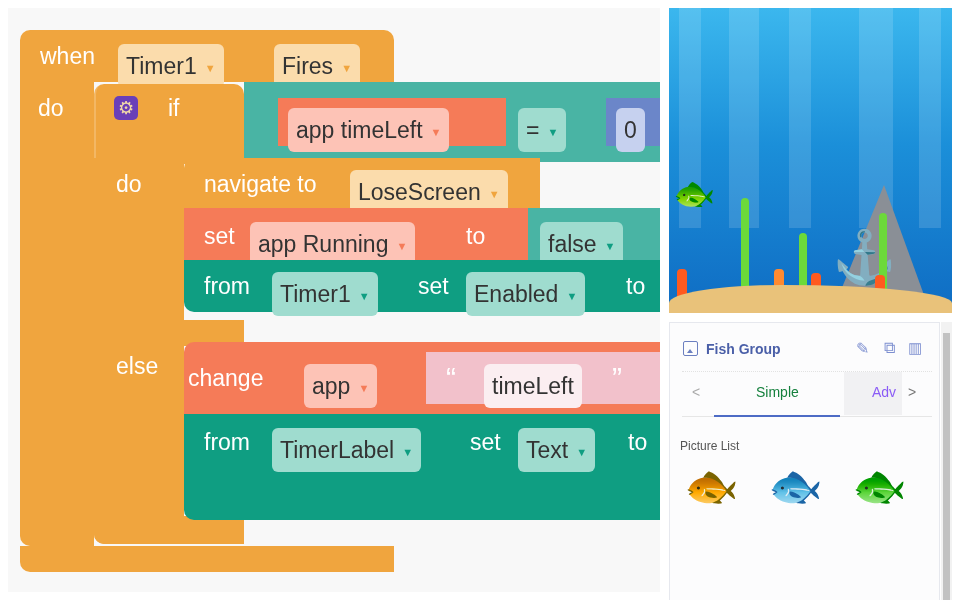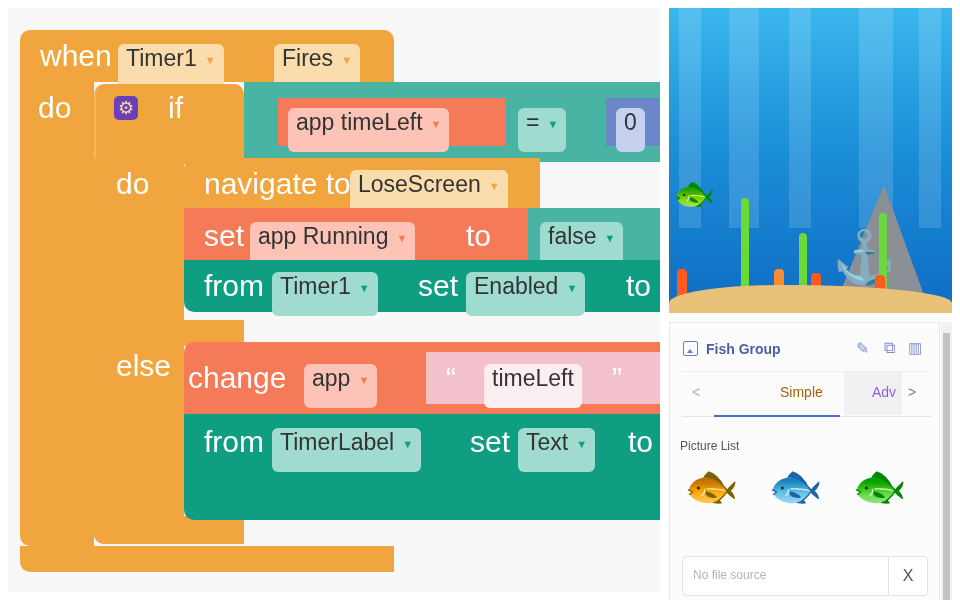--- a/index.html
+++ b/index.html
@@ -5,22 +5,22 @@
   html,body{margin:0;padding:0;}
   body{width:960px;height:600px;background:#ffffff;position:relative;overflow:hidden;font-family:"Liberation Sans",sans-serif;}
   .workspace{position:absolute;left:8px;top:8px;width:652px;height:584px;background:#f8f8f8;overflow:hidden;}
   .blk{position:absolute;box-sizing:border-box;}
   .orange{background:#f0a53e;}
   .red{background:#f57b58;}
   .teal{background:#0f9e82;}
   .teal2{background:#49b4a4;}
   .blue{background:#6b86c9;}
   .pink{background:#f2c1cb;}
-  .lbl{position:absolute;color:#fff;font-size:30px;line-height:28px;white-space:nowrap;}
-  .field{position:absolute;height:44px;line-height:28px;border-radius:6px;padding:0 8px;font-size:23px;color:#333;white-space:nowrap;box-sizing:border-box;}
+  .lbl{position:absolute;color:#fff;font-size:23px;line-height:28px;white-space:nowrap;}
+  .field{position:absolute;height:44px;line-height:28px;border-radius:6px;padding:8px 8px;font-size:23px;color:#333;white-space:nowrap;box-sizing:border-box;}
   .f-orange{background:#fbdcac;}
   .f-red{background:#fdc3b6;}
   .f-teal{background:#9fdccf;}
   .f-blue{background:#c6d1ef;}
   .f-white{background:#fbeef1;}
   .caret{font-size:11px;margin-left:8px;vertical-align:middle;}
   .c-orange{color:#f0a53e;} .c-red{color:#f57b58;} .c-teal{color:#0f9e82;}
   .gear{position:absolute;width:24px;height:24px;border-radius:5px;background:#6a3fb8;color:#f0d9a8;font-size:18px;line-height:24px;text-align:center;}
   
   .stage{position:absolute;left:669px;top:8px;width:283px;height:305px;overflow:hidden;
@@ -133,28 +133,24 @@
 
 <div class="panel">
   <div class="pic-icon"></div>
   <div class="ptitle">Fish Group</div>
   <span class="act" style="left:186px;">✎</span>
   <span class="act" style="left:214px;">⧉</span>
   <span class="act" style="left:238px;font-size:15px;">▥</span>
   <div class="tabs">
     <div class="adv-bg"></div>
     <span class="tab" style="left:10px;color:#aaa;">&lt;</span>
-    <span class="tab" style="left:74px;color:#a16207;margin-left:24px;">Simple</span>
+    <span class="tab" style="left:74px;color:#15803d;">Simple</span>
     <span class="tab" style="left:190px;color:#8b5cf6;">Adv</span>
     <span class="tab" style="left:226px;color:#777;">&gt;</span>
     <div class="tab-underline"></div>
   </div>
   <div class="plist">Picture List</div>
   <div class="thumb" style="left:14px;filter:hue-rotate(-150deg) saturate(2);">🐟</div>
   <div class="thumb" style="left:98px;">🐟</div>
   <div class="thumb" style="left:182px;filter:hue-rotate(-90deg) saturate(1.5);">🐟</div>
-  <div class="filebox">
-    <span class="file-ph">No file source</span>
-    <span class="file-x">X</span>
-  </div>
 </div>
 <div class="scroll"></div>
 <div class="scroll-thumb"></div>
 
 </body></html>

